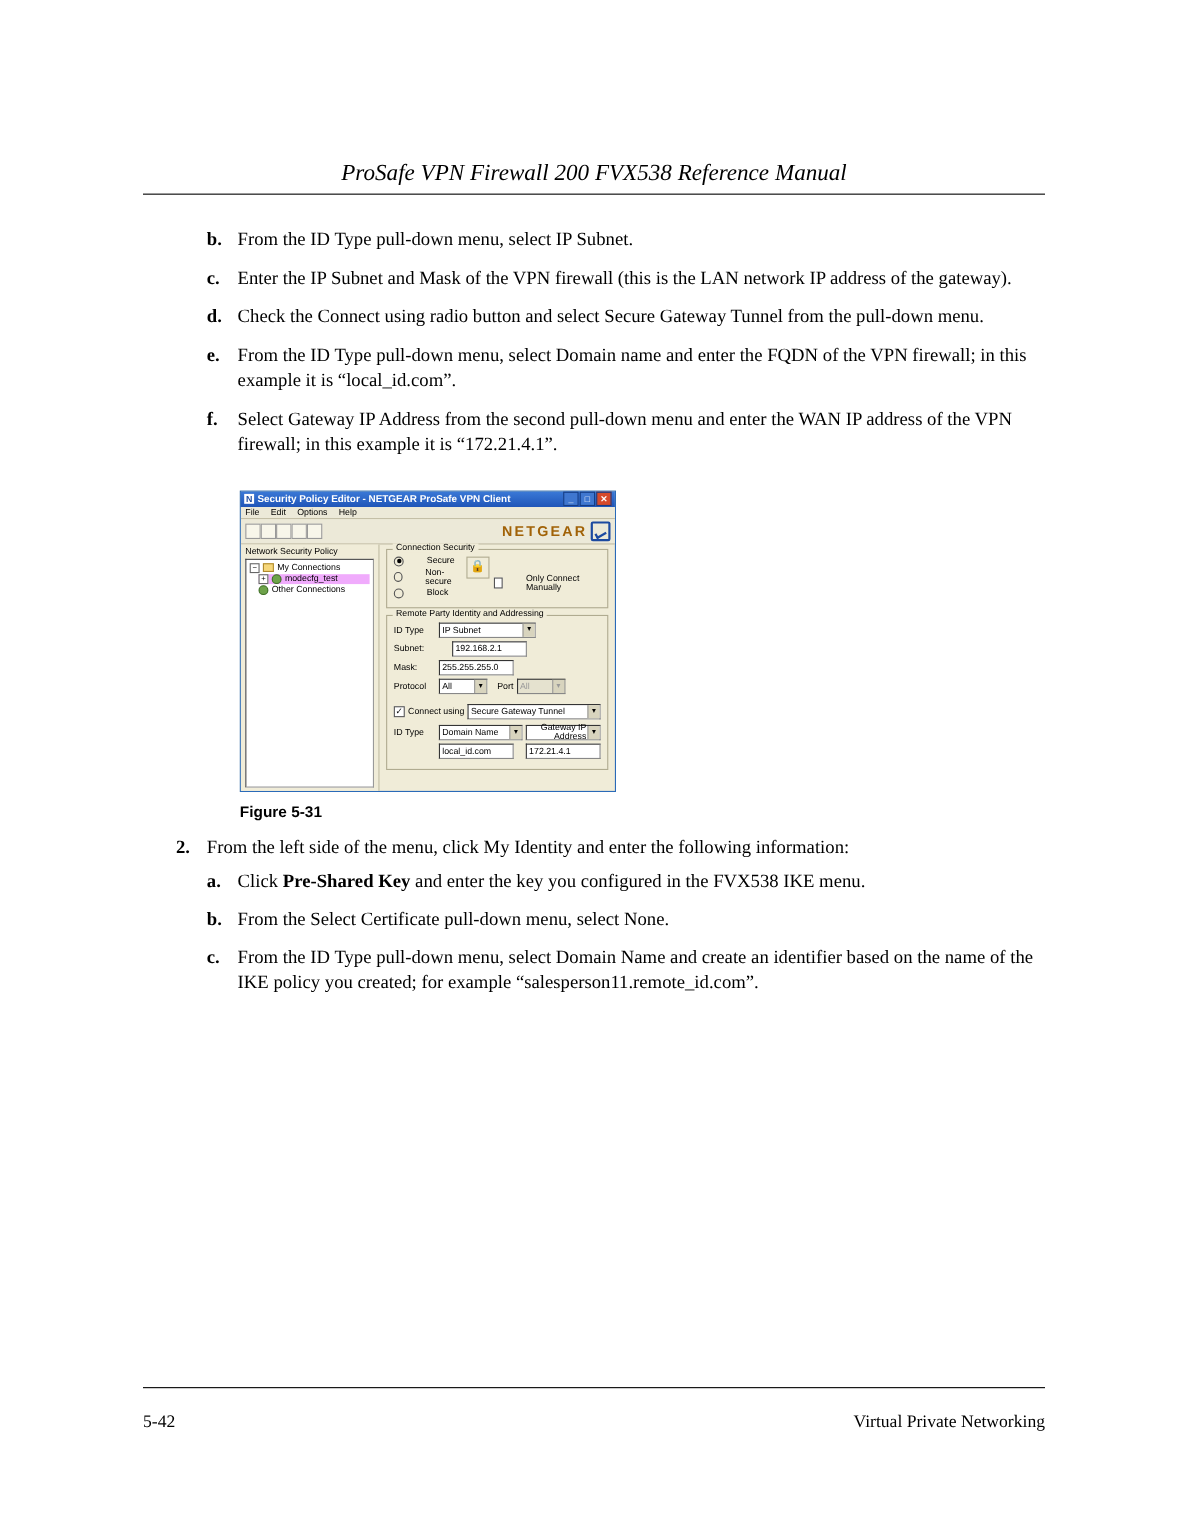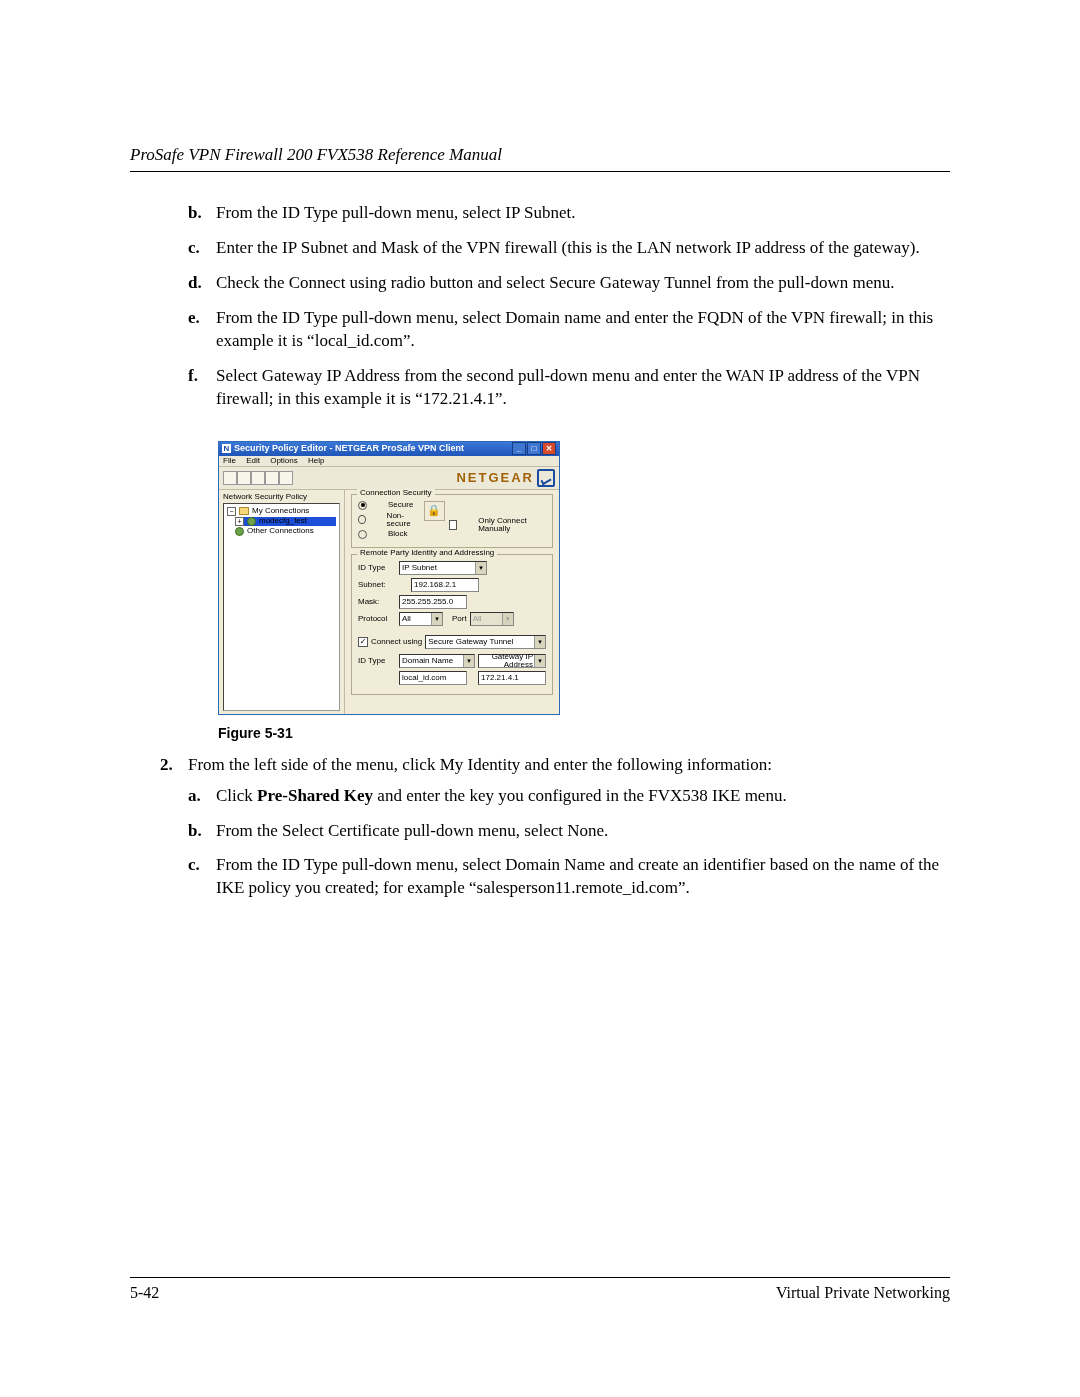--- a/index.html
+++ b/index.html
@@ -12,24 +12,25 @@
   }
   .page {
     width: 1080px;
     height: 1397px;
     position: relative;
     box-sizing: border-box;
     padding: 145px 130px 0 130px;
   }
   .header-line {
     font-style: italic;
-    font-size: 17px;
+    font-size: 21px;
     border-bottom: 1px solid #000;
     padding-bottom: 6px;
     margin-bottom: 30px;
+    text-align: center;
   }
   .body-content {
     margin-left: 30px;
   }
   .ol-outer {
     list-style: none;
     padding: 0;
     margin: 0;
   }
   .ol-outer > li {
@@ -64,21 +65,21 @@
     margin: 10px 0 14px 58px;
   }
   .footer-wrap {
     position: absolute;
     left: 130px;
     right: 130px;
     bottom: 95px;
   }
   .footer-line {
     border-top: 1px solid #000;
-    padding-top: 6px;
+    padding-top: 22px;
     display: flex;
     justify-content: space-between;
     font-size: 16px;
   }
   .footer-version {
     text-align: center;
     font-style: italic;
     font-size: 15px;
     margin-top: 18px;
   }
@@ -320,21 +321,21 @@
         </div>
         <div class="win-body">
           <div class="win-left">
             <div class="tree-label">Network Security Policy</div>
             <div class="tree-box">
               <div class="tree-row">
                 <span class="plus-box">−</span>
                 <span class="folder-icon"></span>
                 <span>My Connections</span>
               </div>
-              <div class="tree-row tree-in1" style="background:#1d4ed8;">
+              <div class="tree-row tree-in1" style="background:#f0abfc;">
                 <span class="plus-box">+</span>
                 <span class="globe-icon"></span>
                 <span>modecfg_test</span>
               </div>
               <div class="tree-row tree-in1">
                 <span class="globe-icon"></span>
                 <span>Other Connections</span>
               </div>
             </div>
           </div>

